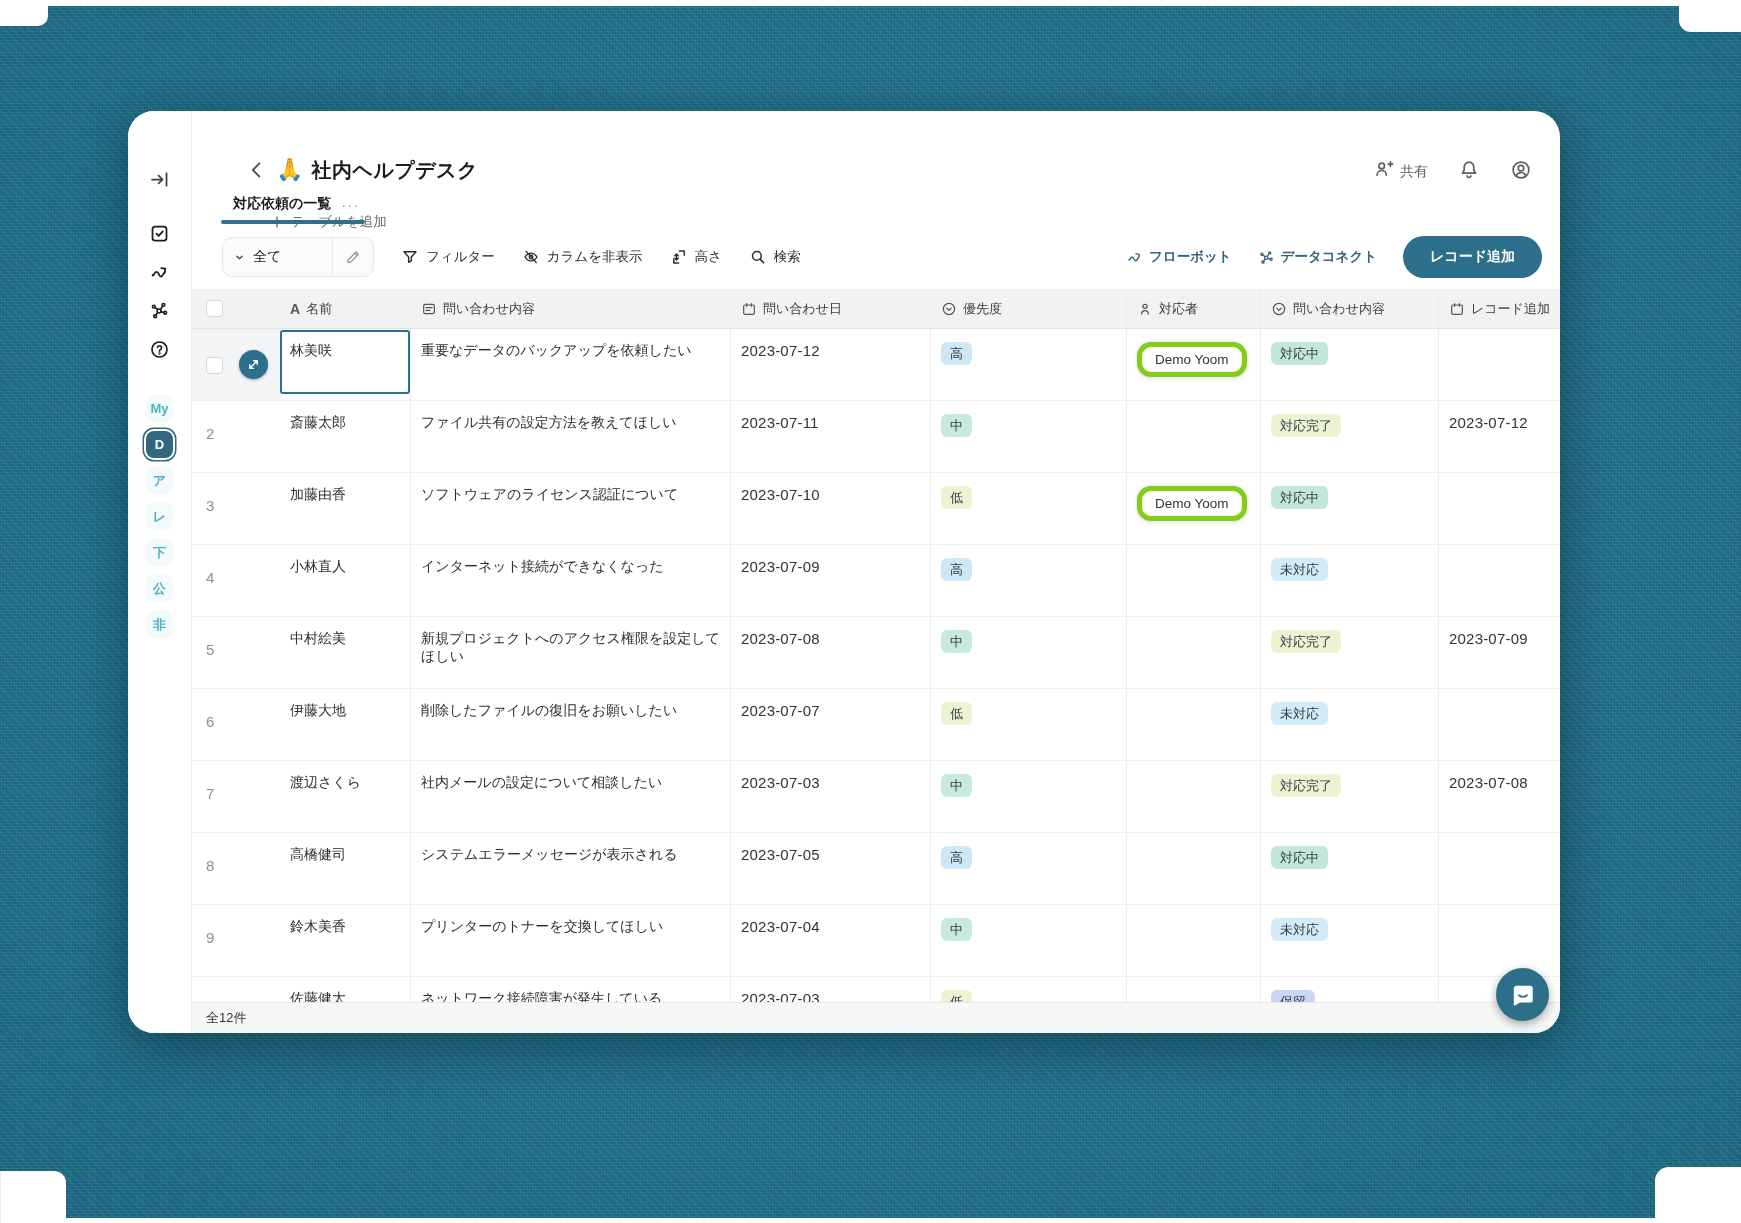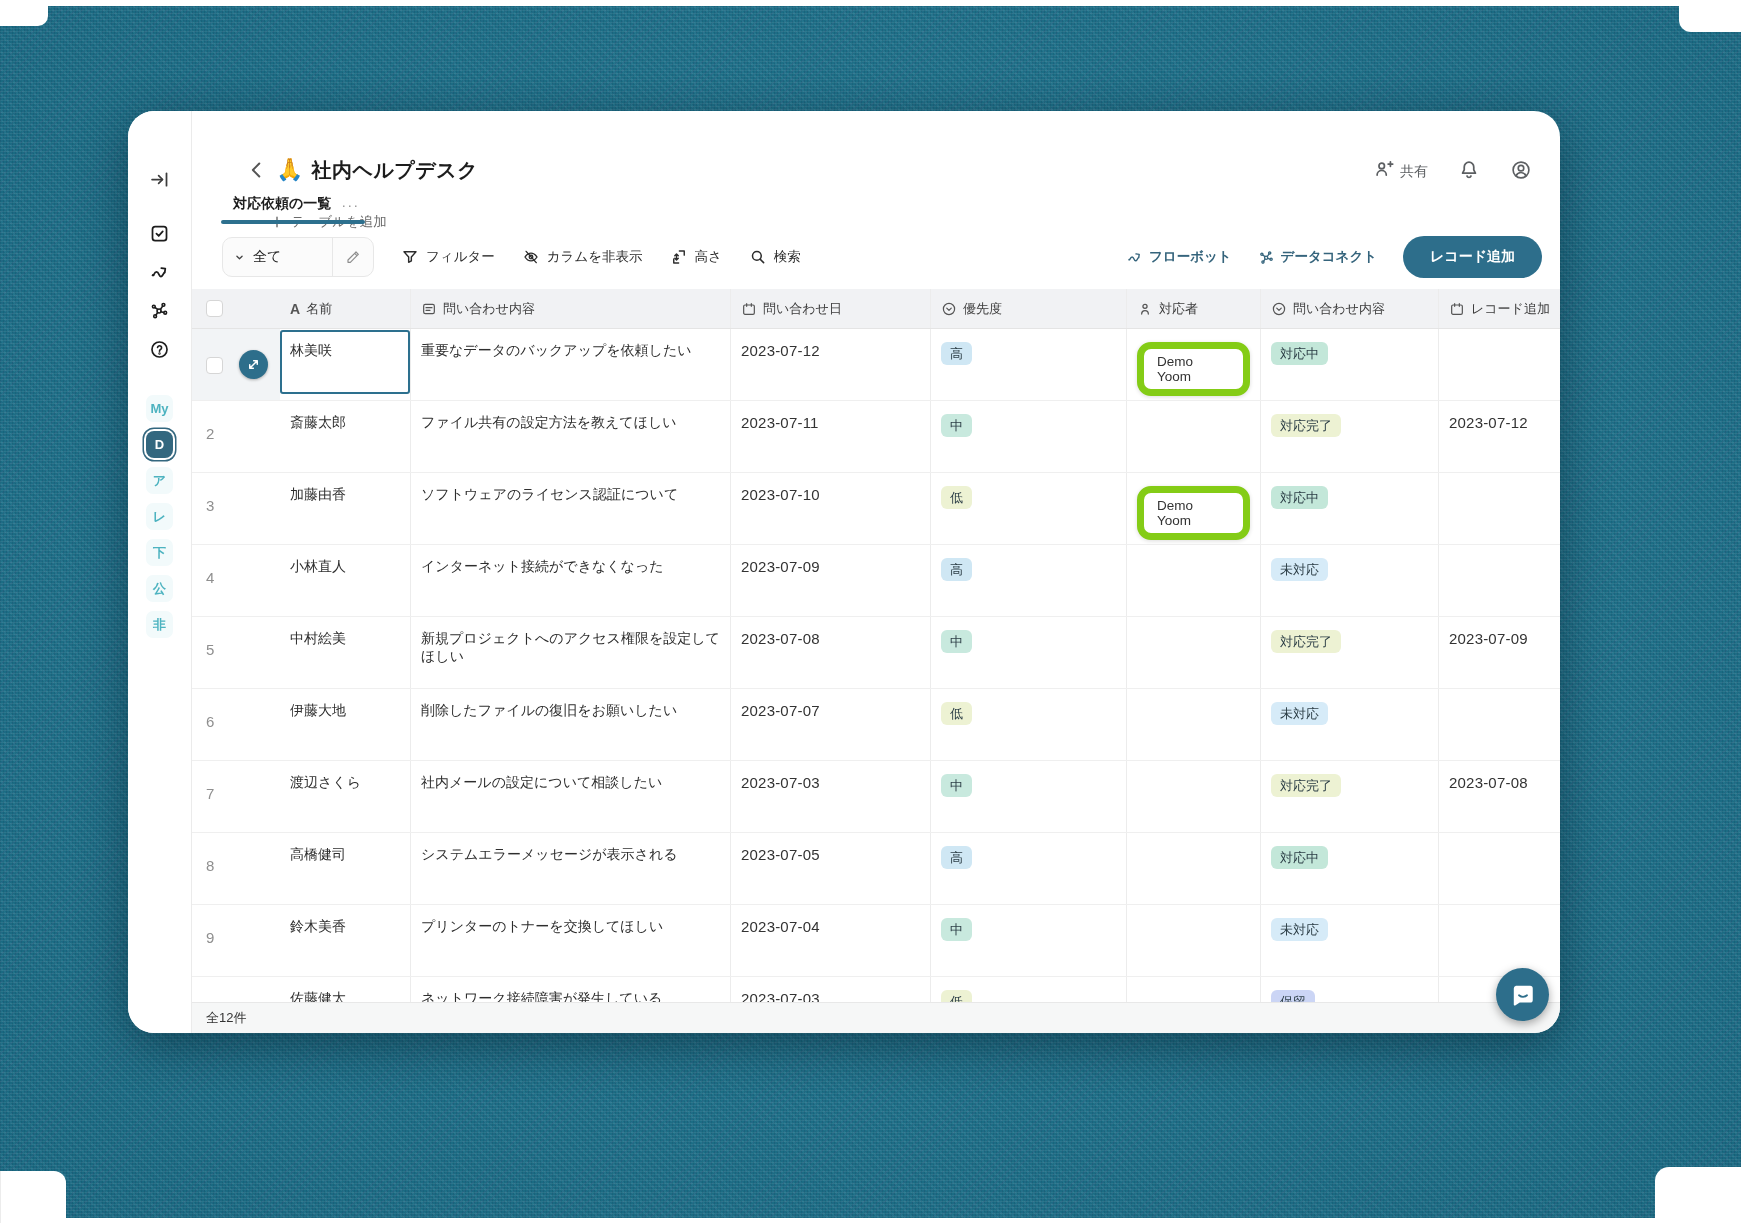--- a/index.html
+++ b/index.html
@@ -106,21 +106,21 @@
   .expand-btn{ position:absolute; left:47px; top:21px; width:29px; height:29px; border-radius:50%;
                background:#2d6e8b; color:#fff; display:flex; align-items:center; justify-content:center;
                box-shadow:0 1px 3px rgba(0,0,0,.3); cursor:pointer; }
   .expand-btn svg{ width:15px; height:15px; }
   .sel-outline{ position:absolute; left:0; right:0; top:1px; bottom:6px; border:2px solid #2d708e;
                 border-radius:3px; pointer-events:none; }
   .cell-name .txt{ position:relative; z-index:1; }
   .date-txt{ font-size:15px; color:#333; letter-spacing:.2px; }
   .badge{ display:inline-block; padding:5px 9px; border-radius:6px; font-size:13px; color:#2c3e46; line-height:1; }
   .pill{ display:inline-block; padding:5px 13px; border-radius:14px; background:#fff; font-size:13.5px; color:#333;
-         border:7px solid #84cc16; box-shadow:0 1px 4px rgba(0,0,0,.14); }
+         border:5px solid #84cc16; box-shadow:0 1px 4px rgba(0,0,0,.14); }
   .table-footer{ position:absolute; left:0; right:0; bottom:0; height:31px; background:#f6f7f7;
                  border-top:1px solid #e8e8e8; display:flex; align-items:center; padding-left:14px;
                  font-size:13px; color:#333; }
 
   
   .intercom{ position:absolute; left:1496px; top:968px; width:53px; height:53px; border-radius:50%;
              background:#2d6e8b; display:flex; align-items:center; justify-content:center;
              box-shadow:0 3px 10px rgba(0,0,0,.35); cursor:pointer; z-index:5; }
   .intercom svg{ width:26px; height:26px; }
 </style>

